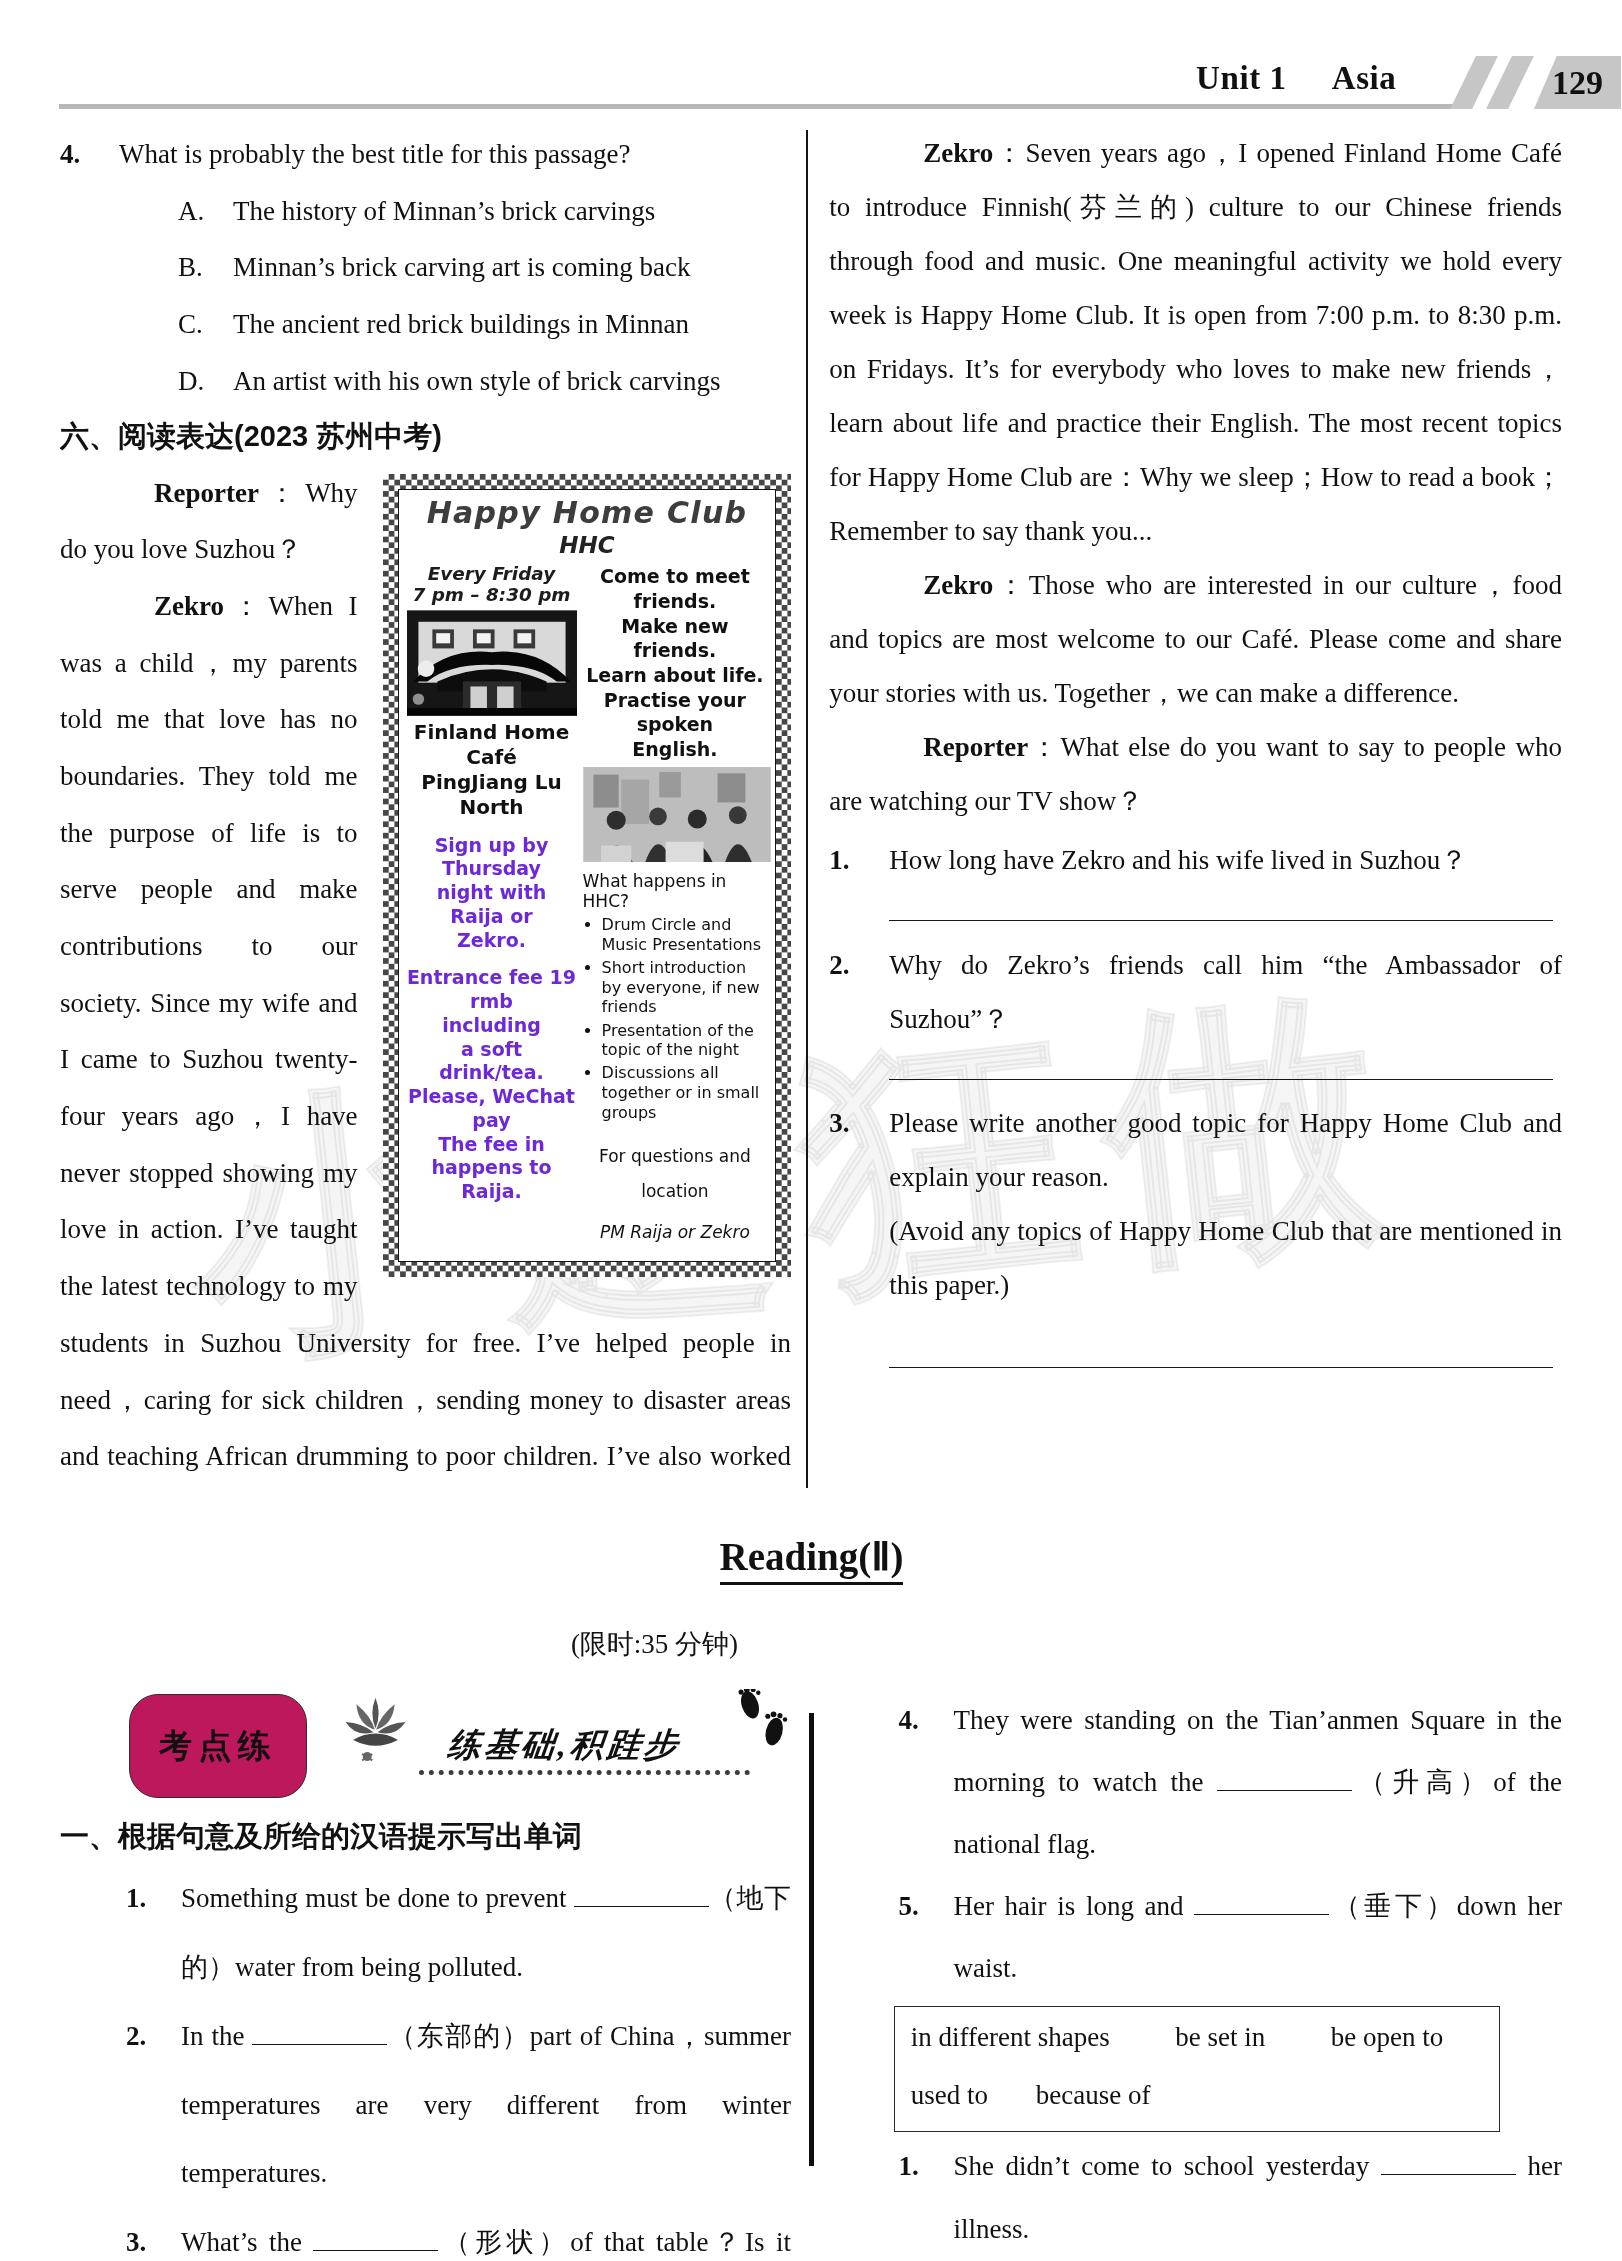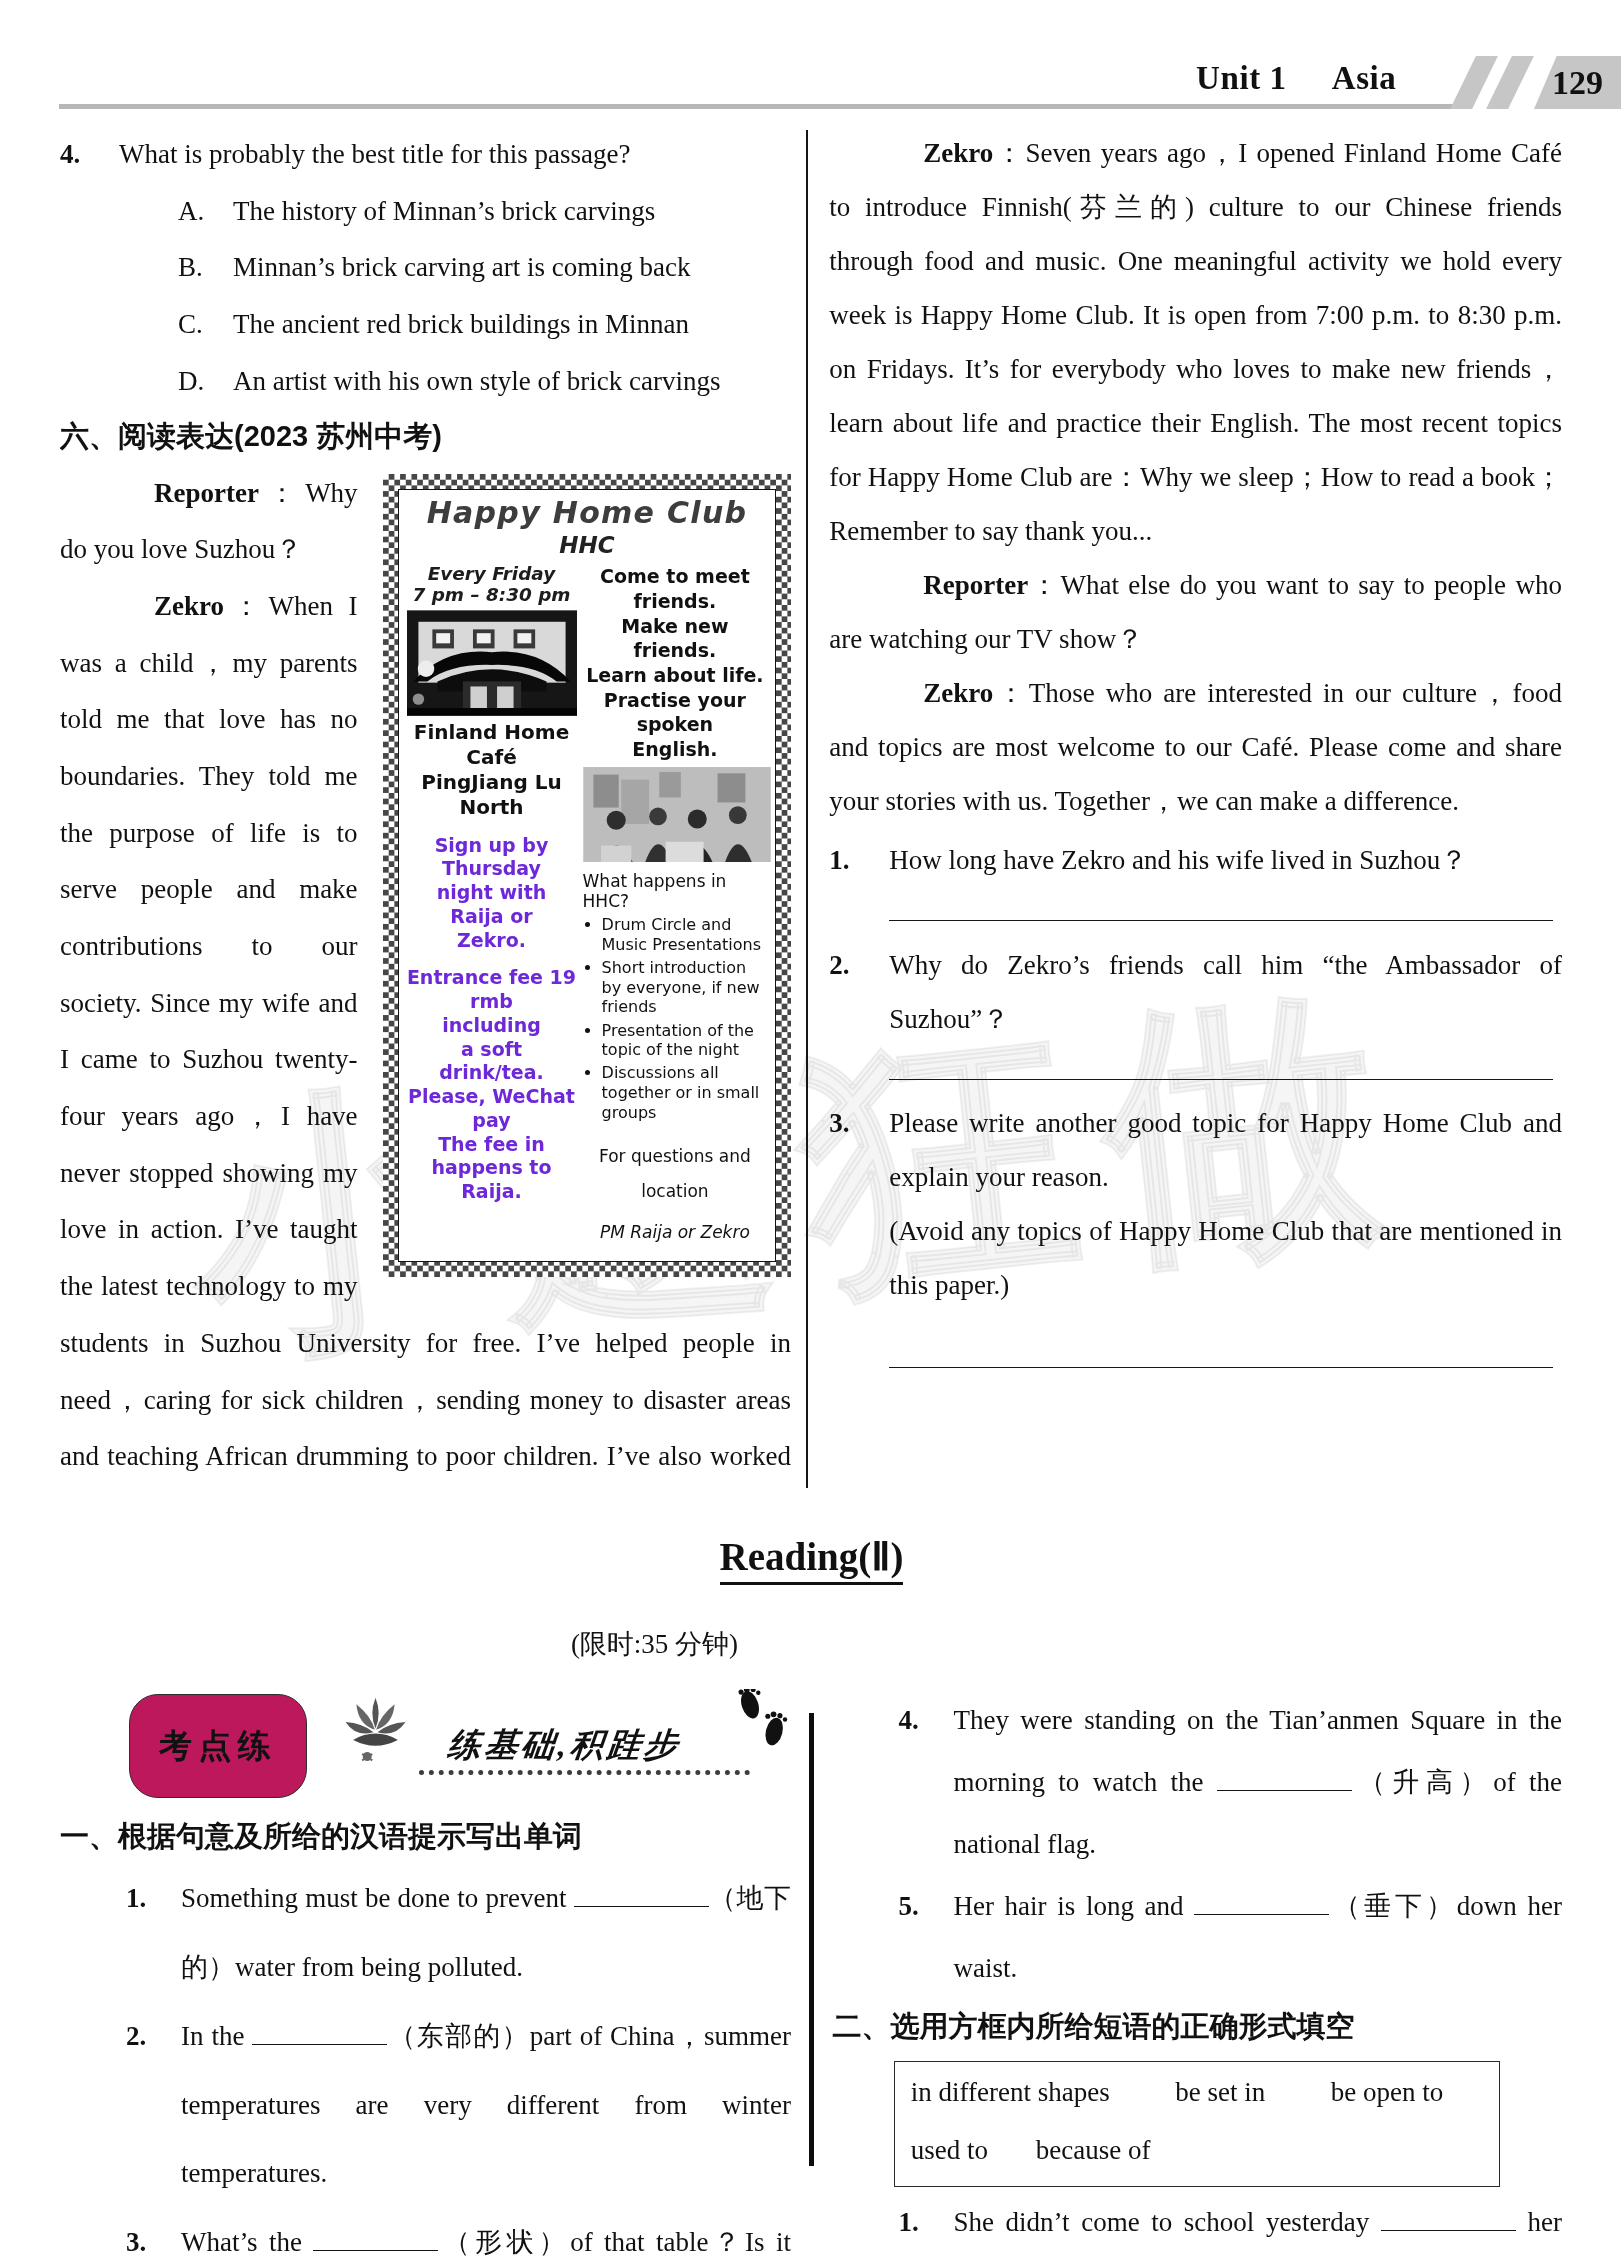--- a/index.html
+++ b/index.html
@@ -215,22 +215,22 @@
         <p><span class="speaker">Zekro</span><span>：</span><span>When I was a child，my parents told me that love has no boundaries. They told me the purpose of life is to serve people and make contributions to our society. Since my wife and I came to Suzhou twenty-four years ago，I have never stopped showing my love in action. I’ve taught the latest technology to my students in Suzhou University for free. I’ve helped people in need，caring for sick children，sending money to disaster areas and teaching African drumming to poor children. I’ve also worked closely with Suzhou government to introduce Suzhou to foreigners. Many friends often call me the Ambassador(大使) of Suzhou.</span></p>
 
       </div>
     </div>
 
     <div class="vdiv-top"></div>
 
     <div class="col-right">
       <div class="dialogue">
         <p><span class="speaker">Zekro</span><span>：</span><span>Seven years ago，I opened Finland Home Café to introduce Finnish(芬兰的) culture to our Chinese friends through food and music. One meaningful activity we hold every week is Happy Home Club. It is open from 7:00 p.m. to 8:30 p.m. on Fridays. It’s for everybody who loves to make new friends，learn about life and practice their English. The most recent topics for Happy Home Club are：Why we sleep；How to read a book；Remember to say thank you...</span></p>
+        <p><span class="speaker">Zekro</span><span>：</span><span>Those who are interested in our culture，food and topics are most welcome to our Café. Please come and share your stories with us. Together，we can make a difference.</span></p>
         <p><span class="speaker">Reporter</span><span>：</span><span>What else do you want to say to people who are watching our TV show？</span></p>
-        <p><span class="speaker">Zekro</span><span>：</span><span>Those who are interested in our culture，food and topics are most welcome to our Café. Please come and share your stories with us. Together，we can make a difference.</span></p>
       </div>
       <div class="rq">
         <span class="qnum">1.</span>
         <span>How long have Zekro and his wife lived in Suzhou？</span>
       </div>
       <div class="answer-line"></div>
       <div class="rq">
         <span class="qnum">2.</span>
         <span>Why do Zekro’s friends call him “the Ambassador of Suzhou”？</span>
       </div>
@@ -295,21 +295,20 @@
 
     <div class="bcol-right">
       <div class="bitem">
         <span class="qnum">4.</span>
         <span><span>They were standing on the Tian’anmen Square in the morning to watch the</span> <span class="blank"></span><span>（升高）</span><span>of the national flag.</span></span>
       </div>
       <div class="bitem">
         <span class="qnum">5.</span>
         <span><span>Her hair is long and</span> <span class="blank"></span><span>（垂下）</span><span>down her waist.</span></span>
       </div>
-      <div class="cn-heading">二、选用方框内所给短语的正确形式填空</div>
       <div class="phrasebox">
         <span>in different shapes</span>
         <span>be set in</span>
         <span>be open to</span>
         <span>used to</span>
         <span>because of</span>
       </div>
       <div class="bitem">
         <span class="qnum">1.</span>
         <span><span>She didn’t come to school yesterday</span> <span class="blank"></span> <span>her illness.</span></span>

